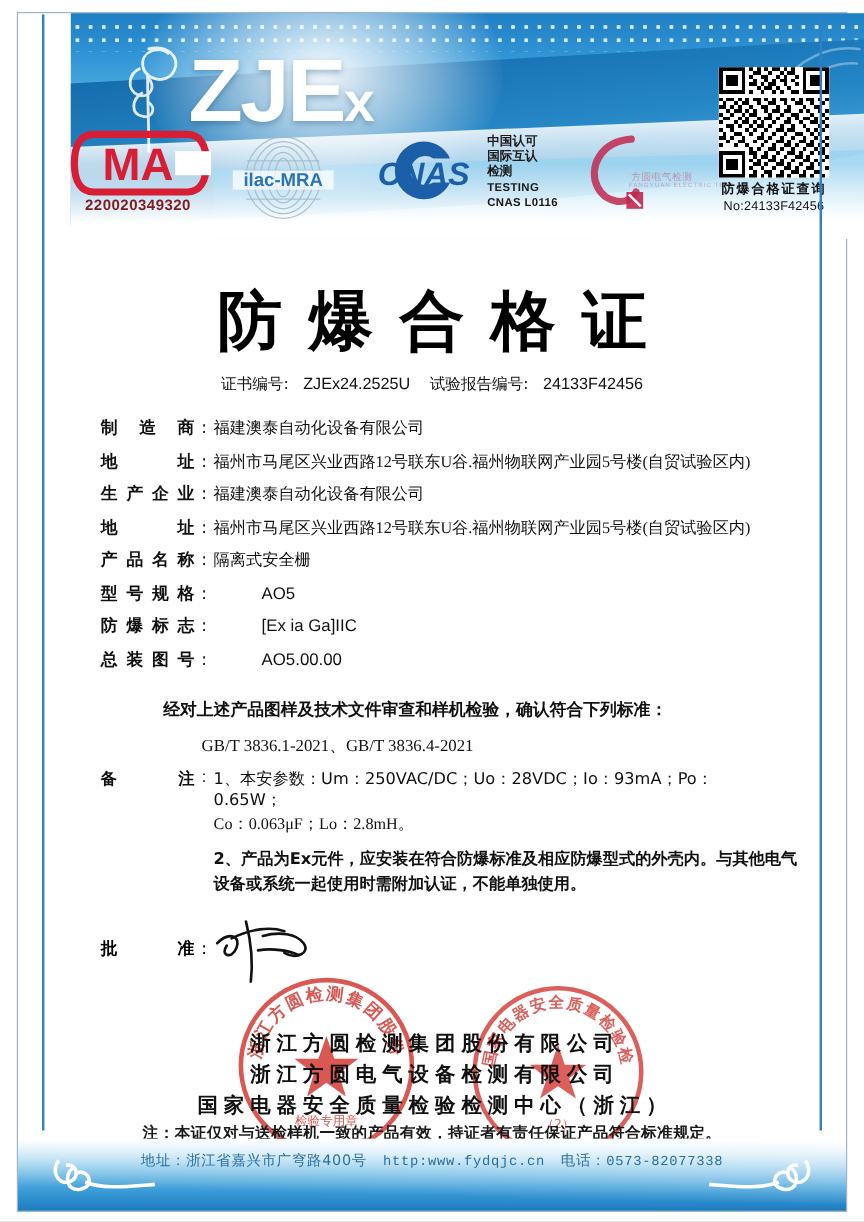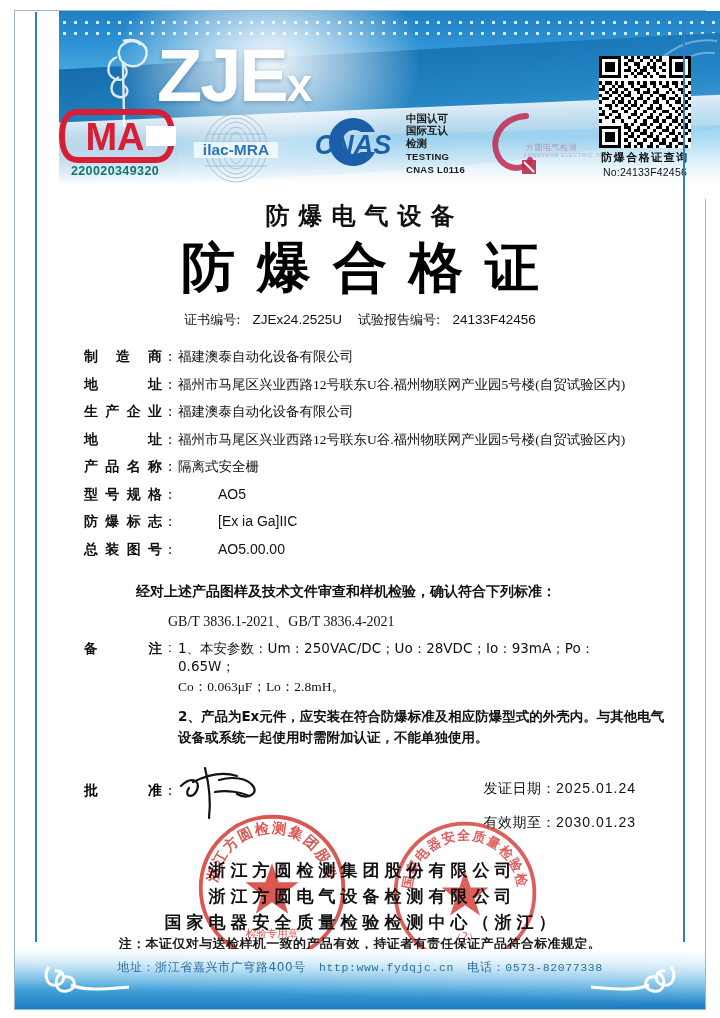--- a/index.html
+++ b/index.html
@@ -39,21 +39,21 @@
   .swirl-tl{left:34px;top:20px;}
   .swirl-tr{right:26px;top:18px;opacity:.5;}
   .swirl-bl{left:26px;bottom:6px;}
   .swirl-br{right:26px;bottom:6px;}
 
   
   .logos{position:absolute;left:58px;top:108px;width:600px;height:84px;}
   .logo{position:absolute;}
   .ma{left:0;top:0;}
   .ma-num{position:absolute;left:-8px;top:56px;width:130px;text-align:center;
-     color:#0f766e;font-size:12.5px;font-weight:bold;letter-spacing:.4px;
+     color:#7f1d1d;font-size:12.5px;font-weight:bold;letter-spacing:.4px;
      font-family:"Liberation Sans",sans-serif;}
   .ilac{left:130px;top:4px;}
   .cnas{left:245px;top:6px;}
   .cnas-txt{position:absolute;left:348px;top:4px;color:#1a1a1a;font-size:10.5px;line-height:1.18;
      font-family:"DejaVu Sans",sans-serif;font-weight:bold;}
   .cnas-txt .en{font-family:"Liberation Sans",sans-serif;font-size:9.5px;letter-spacing:.3px;margin-top:2px;}
   .fylogo{left:428px;top:2px;}
   .fylogo-txt{position:absolute;left:468px;top:34px;color:#c05a72;font-size:8px;opacity:.55;
      letter-spacing:.5px;white-space:nowrap;}
   .fylogo-txt2{position:absolute;left:466px;top:44px;color:#b06a80;font-size:5.2px;opacity:.5;
@@ -272,21 +272,20 @@
         <path d="M8 28h2v1h-2zM11 28h1v1h-1zM13 28h1v1h-1zM15 28h2v1h-2zM18 28h1v1h-1zM21 28h2v1h-2zM24 28h1v1h-1zM27 28h1v1h-1z"></path>
       </g>
     </svg>
     <div class="qr-label">防爆合格证查询</div>
     <div class="qr-no">No:24133F42456</div>
   </div>
 
   <div class="rule-left"></div>
   <div class="rule-right"></div>
 
-  <div class="t-sub">防爆电气设备</div>
   <div class="t-main">防爆合格证</div>
   <div class="t-nums">
     <span>证书编号:</span><span class="val">ZJEx24.2525U</span>
     <span>试验报告编号:</span><span class="val">24133F42456</span>
   </div>
 
   <div class="fields" id="fields">
       <div class="row">
         <div class="lab">
           <span>制</span>
@@ -392,24 +391,20 @@
   <svg class="sig" viewBox="0 0 110 60">
     <g fill="none" stroke="#111" stroke-width="2.2" stroke-linecap="round">
       <path d="M6 24 C16 14, 26 18, 22 28 C18 38, 8 34, 14 26"></path>
       <path d="M30 6 C34 22, 36 40, 34 56"></path>
       <path d="M18 20 C34 12, 50 10, 62 14"></path>
       <path d="M44 18 C58 14, 72 16, 78 24 C84 32, 72 38, 62 32"></path>
       <path d="M40 30 C52 28, 66 30, 74 34"></path>
     </g>
   </svg>
 
-  <div class="dates">
-    <div><span>发证日期：</span><span class="d">2025.01.24</span></div>
-    <div><span>有效期至：</span><span class="d">2030.01.23</span></div>
-  </div>
 
   <svg class="stamp stamp1" viewBox="0 0 160 160">
     <g opacity=".82">
       <circle cx="80" cy="80" r="75" fill="none" stroke="#d2322d" stroke-width="4"></circle>
       <path id="arcA" d="M80 80 m -58,0 a 58,58 0 1,1 116,0" fill="none"></path>
       <text font-family="DejaVu Sans, sans-serif" font-size="15" font-weight="bold" fill="#d2322d" letter-spacing="2">
         <textPath href="#arcA" startOffset="3%">浙江方圆检测集团股份有限公司</textPath>
       </text>
       <polygon points="80,54 87,74 108,74 91,87 97,107 80,95 63,107 69,87 52,74 73,74" fill="#d2322d"></polygon>
       <text x="80" y="132" text-anchor="middle" font-family="DejaVu Sans, sans-serif" font-size="11" fill="#d2322d">检验专用章</text>

